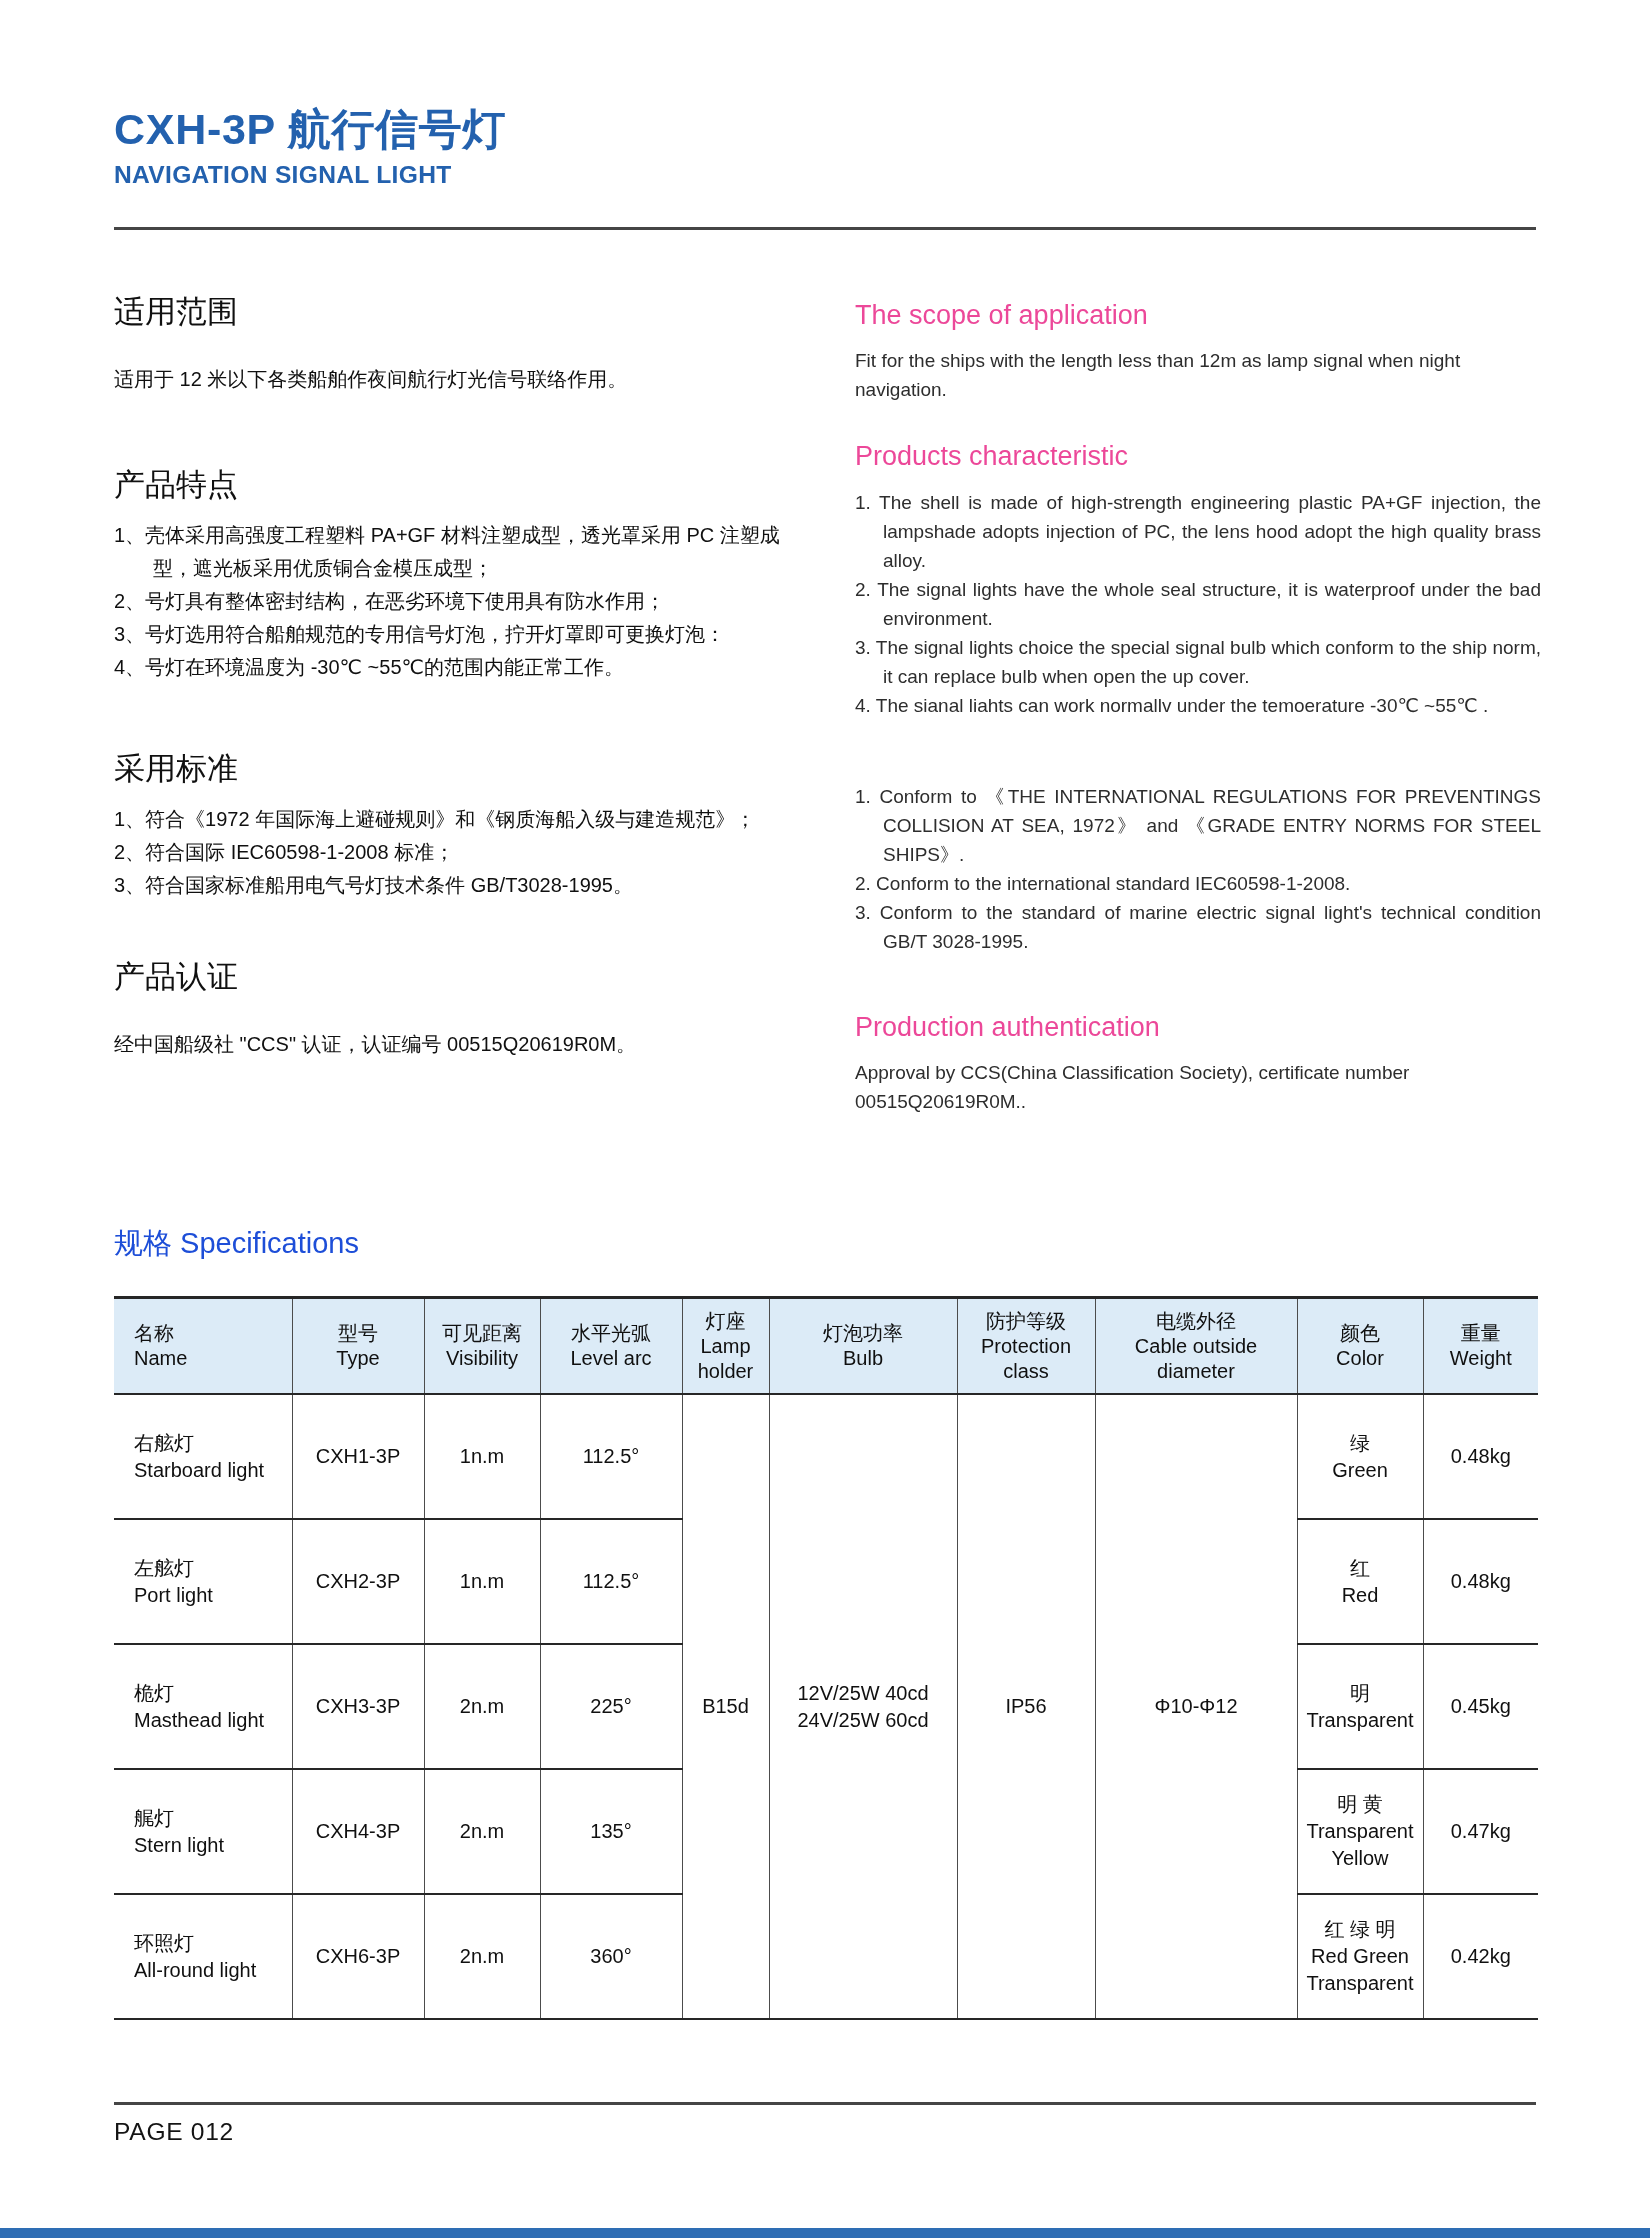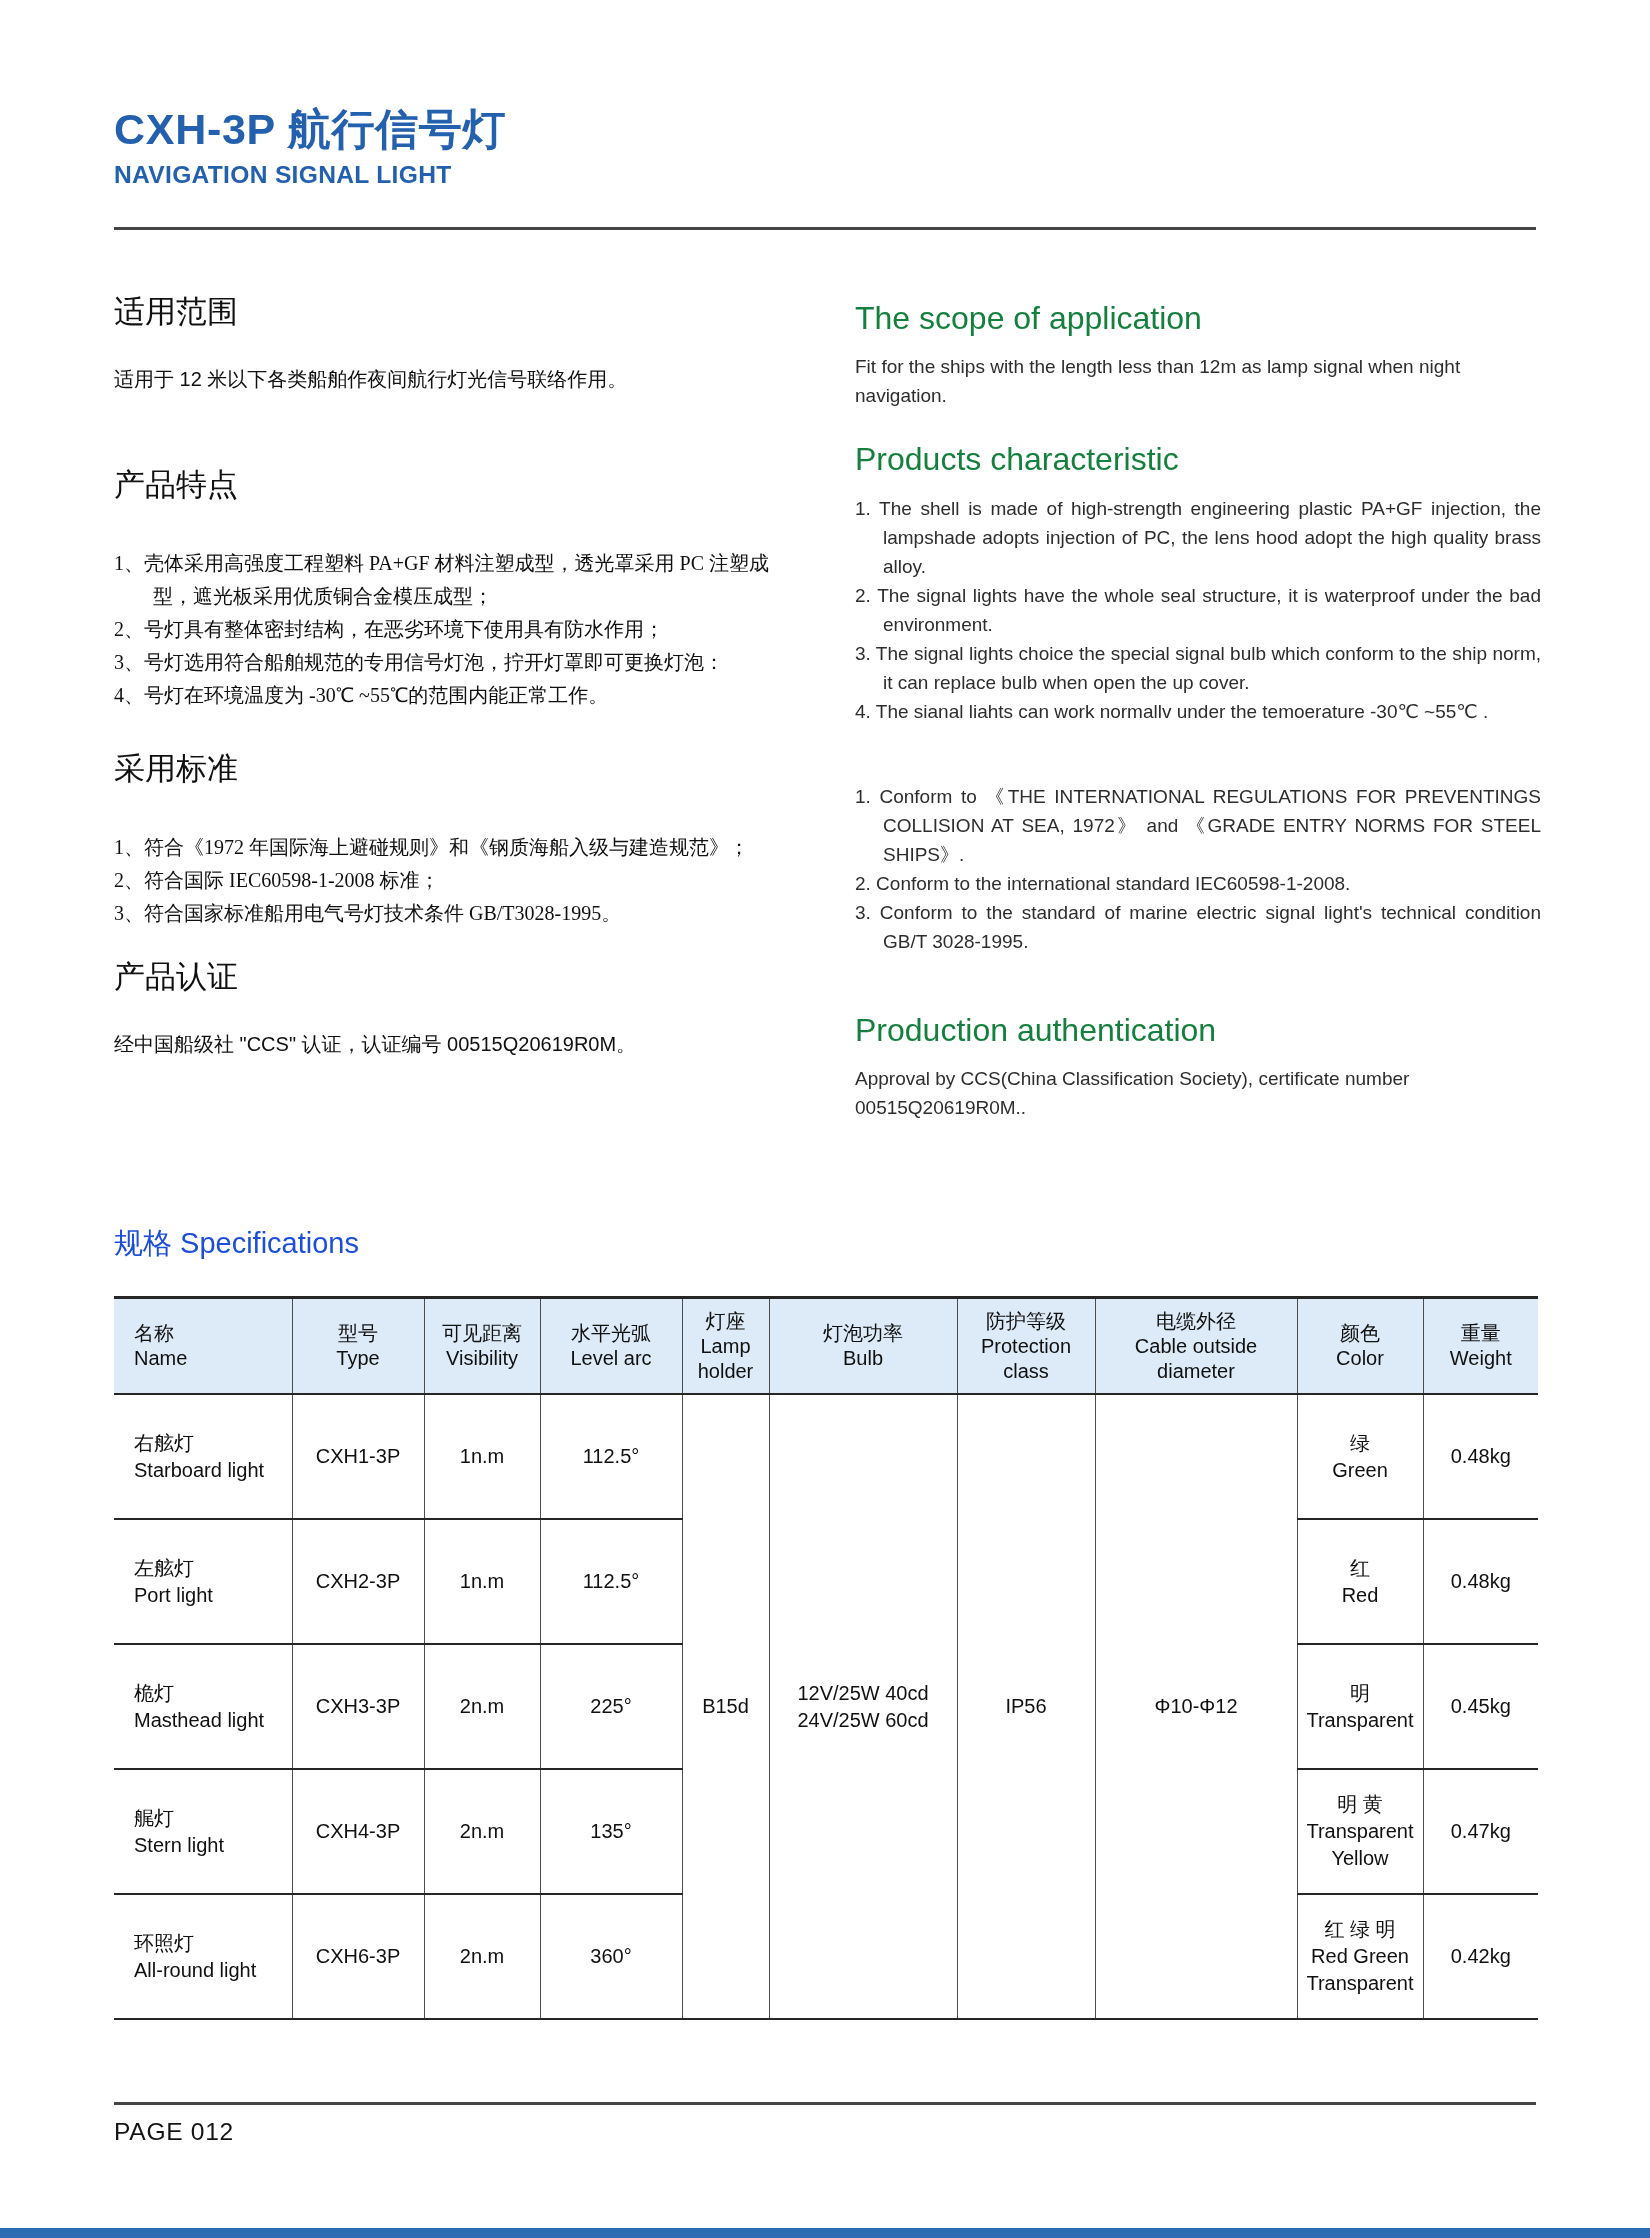--- a/index.html
+++ b/index.html
@@ -19,25 +19,25 @@
   .abs{position:absolute;}
 
   
   .title-cn{font-size:43px;font-weight:700;color:var(--blue);letter-spacing:0.7px;line-height:1.1;}
   .title-en{font-size:24.6px;font-weight:700;color:var(--blue);letter-spacing:0.3px;margin-top:8px;}
   .rule{background:var(--rule);height:2.7px;}
 
   
   .cn-h{font-size:31px;font-weight:500;color:#101010;line-height:1.2;}
   .cn-body{font-size:20px;line-height:33px;color:#101010;margin-top:33px;}
-  .cn-list{margin-top:44px;font-family:Liberation Serif, serif;}
+  .cn-list{margin-top:16px;}
   .cn-list .li{font-size:20px;line-height:33px;color:#101010;padding-left:39px;text-indent:-39px;}
 
   
-  .en-h{font-size:32px;font-weight:400;color:#15803d;line-height:1.2;}
+  .en-h{font-size:27px;font-weight:400;color:#ec4899;line-height:1.2;}
   .en-body{font-size:19px;line-height:29px;color:#2d2d2d;margin-top:14.6px;}
   .en-list{margin-top:16px;}
   .en-list .li{font-size:19px;line-height:29px;color:#2d2d2d;padding-left:28px;text-indent:-28px;text-align:justify;}
 
   
   .spec-h{font-size:29px;font-weight:500;color:#1d4ed8;}
   table.spec{border-collapse:collapse;table-layout:fixed;width:1422px;border-top:3.3px solid var(--tline);border-bottom:1.3px solid var(--tline);}
   .spec th,.spec td{
     border-left:1.3px solid var(--vline);
     border-bottom:2.7px solid var(--tline);

